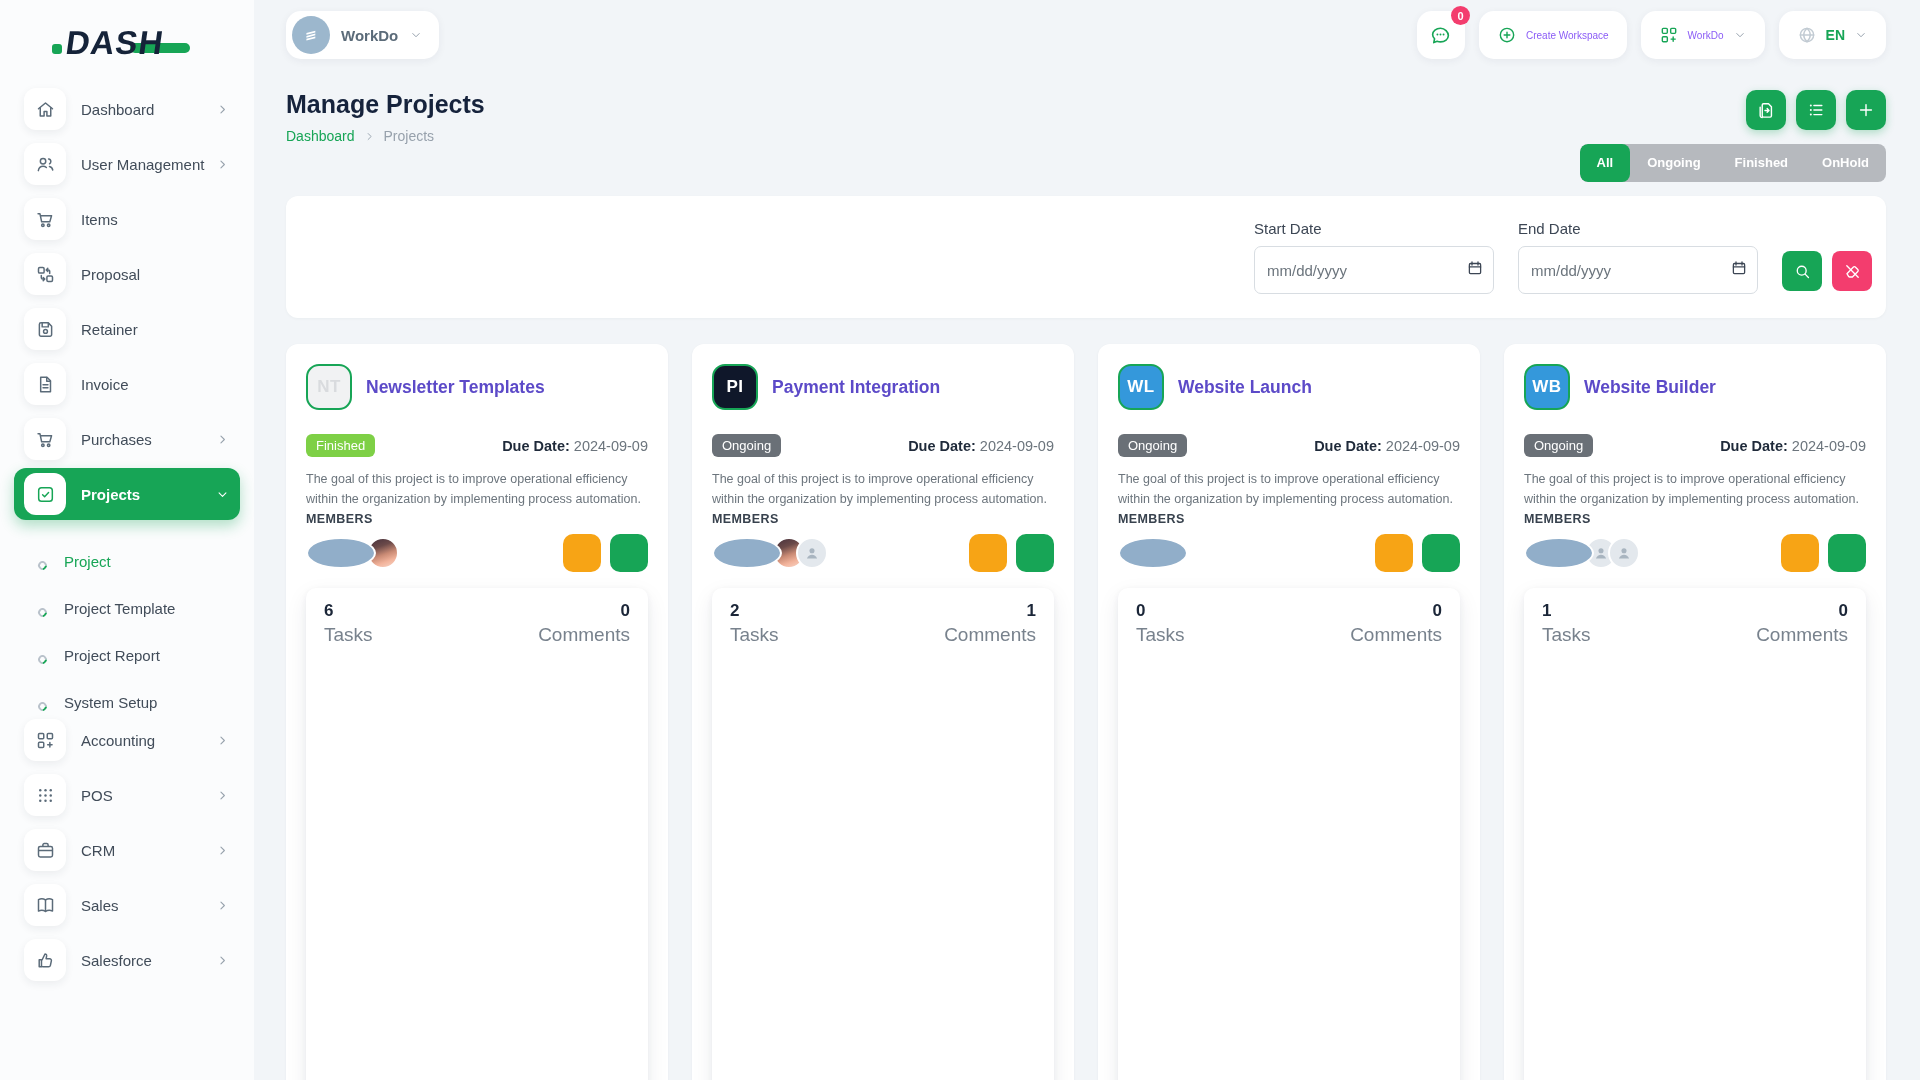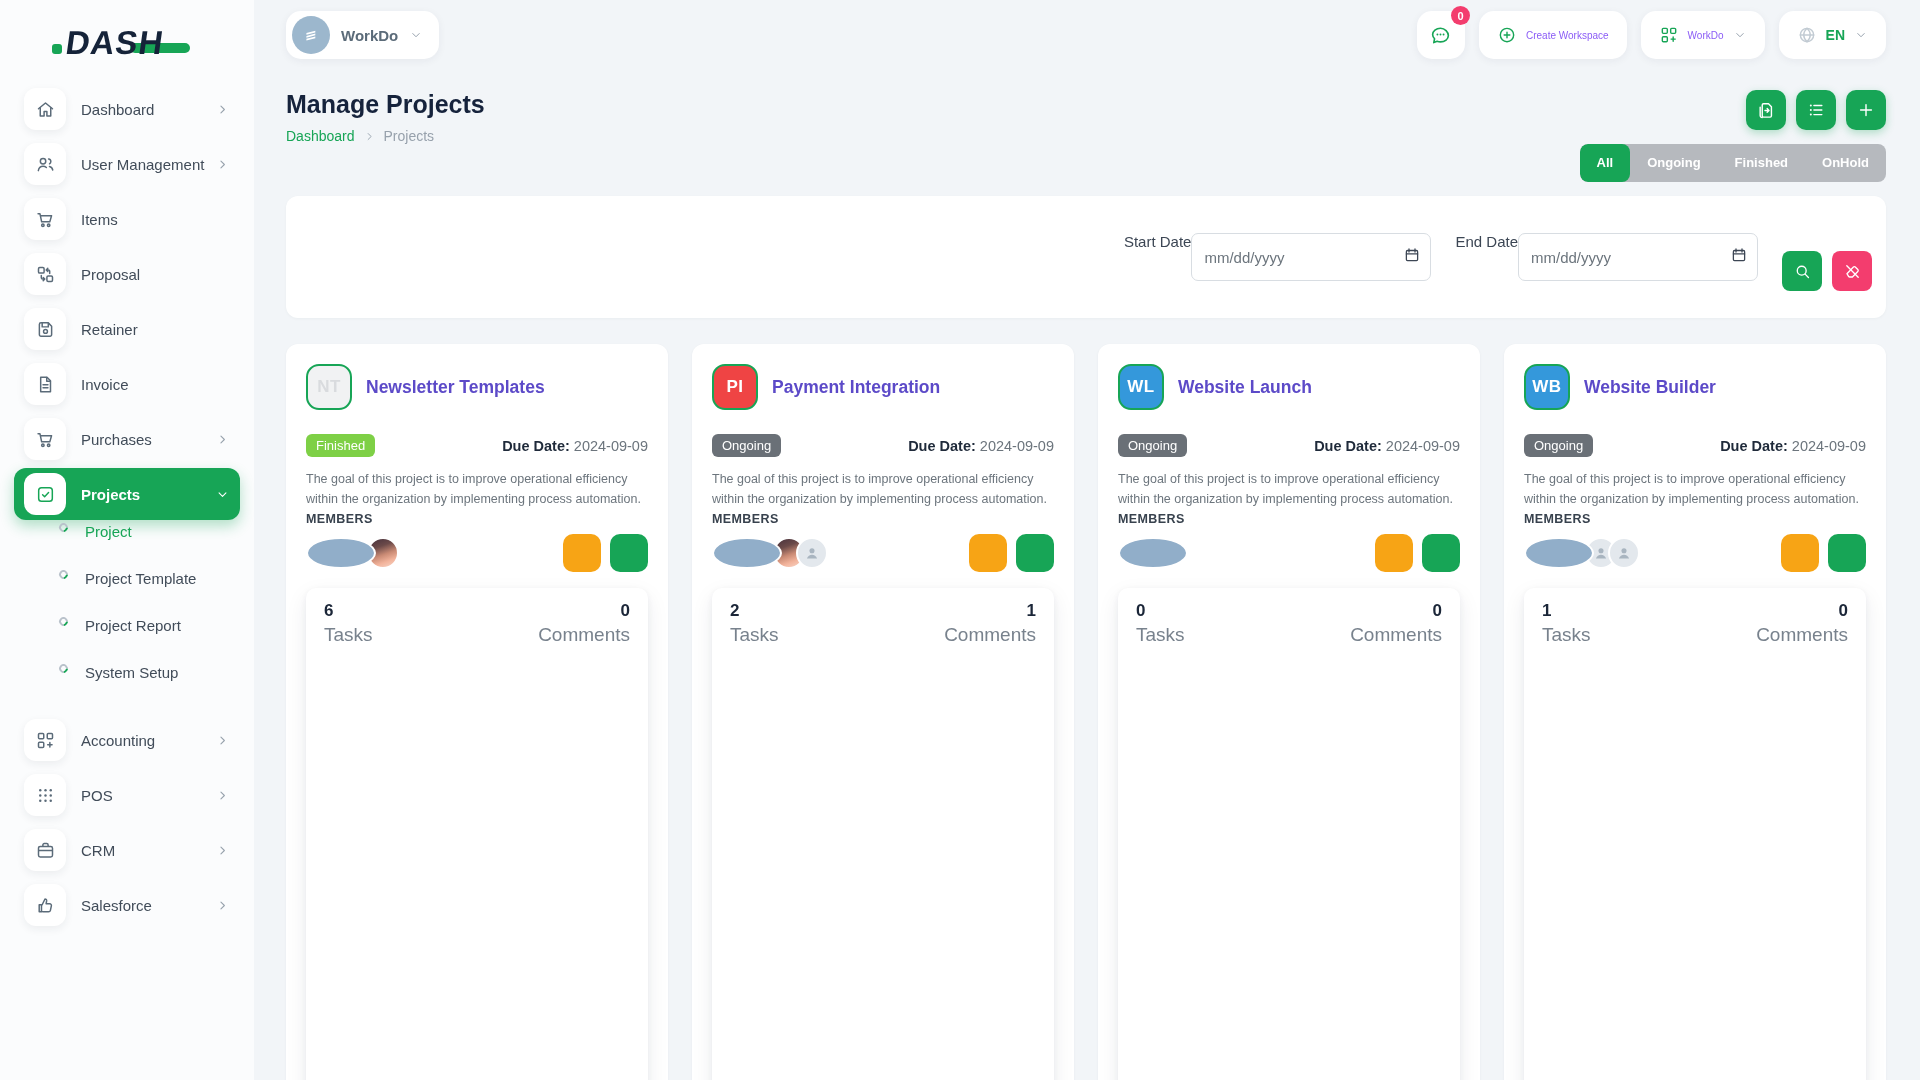--- a/index.html
+++ b/index.html
@@ -18,21 +18,21 @@
   .nav{padding:8px 0 0}
   .nav-item{display:flex;align-items:center;height:52px;margin:3px 14px;padding:0 10px 0 10px;border-radius:12px;cursor:pointer}
   .nav-tile{width:42px;height:42px;border-radius:12px;background:#fff;box-shadow:0 3px 8px rgba(30,40,60,.07);display:flex;align-items:center;justify-content:center;color:#5b6b79;flex:none}
   .nav-tile .ic{width:21px;height:21px}
   .nav-label{margin-left:15px;font-size:15px;font-weight:500;color:#414c59;flex:1;white-space:nowrap}
   .nav-chev{width:15px;height:15px;color:#96a1ac}
   .nav-item.active{background:#17a556;box-shadow:0 6px 14px rgba(23,165,86,.32)}
   .nav-item.active .nav-tile{color:#17a556;box-shadow:none}
   .nav-item.active .nav-label{color:#fff;font-weight:700}
   .nav-item.active .nav-chev{color:#fff}
-  .nav-sub{display:flex;align-items:flex-start;height:47px;padding-left:59px;cursor:pointer}
+  .nav-sub{display:flex;align-items:flex-end;height:47px;padding-left:38px;cursor:pointer}
   .sub-bullet{width:9px;height:9px;border-radius:50%;border:2.5px solid #b9c2cb;border-bottom-color:#17a556;transform:rotate(-45deg);flex:none}
   .sub-label{margin-left:17px;font-size:15px;color:#414c59}
   .nav-sub.active .sub-label{color:#17a556}
 
   
   .right{flex:1;display:flex;flex-direction:column;height:1080px;overflow:hidden}
   .topbar{height:70px;flex:none;display:flex;align-items:center;justify-content:space-between;padding:0 34px 0 32px}
   .pill{display:flex;align-items:center;background:#fff;border-radius:15px;box-shadow:0 2px 8px rgba(30,40,60,.06);height:48px;cursor:pointer}
   .ws-pill{padding:0 16px 0 6px;gap:11px}
   .ws-avatar{width:38px;height:38px;border-radius:50%;background:#9cb7cd;display:flex;align-items:center;justify-content:center;color:#fff}
@@ -59,21 +59,21 @@
   .bc-cur{color:#97a1ac}
   .head-right{display:flex;flex-direction:column;align-items:flex-end;gap:14px}
   .square-btns{display:flex;gap:10px}
   .sq-btn{width:40px;height:40px;border-radius:10px;background:#17a556;display:flex;align-items:center;justify-content:center;color:#fff;cursor:pointer;box-shadow:0 3px 8px rgba(23,165,86,.3)}
   .sq-btn .ic{width:20px;height:20px}
   .tabs{display:flex;background:#b6b9be;border-radius:8px;height:38px;overflow:hidden}
   .tab{padding:0 17px;line-height:38px;font-size:13px;font-weight:600;color:#fff;cursor:pointer;white-space:nowrap}
   .tab.active{background:#17a556;border-radius:8px}
 
   .filter-panel{margin-top:14px;background:#fff;border-radius:12px;height:122px;display:flex;align-items:center;justify-content:flex-end;gap:24px;padding:0 14px 0 24px;box-shadow:0 1px 3px rgba(30,40,60,.04)}
-  .fgroup{display:flex;flex-direction:row}
+  .fgroup{display:flex;flex-direction:column}
   .fgroup label{font-size:15px;color:#3c4654;margin-bottom:9px}
   .dinput{position:relative;width:240px}
   .dinput input{width:240px;height:48px;border:1px solid #d8dde2;border-radius:7px;padding:0 38px 0 12px;font-size:15px;color:#6c757d;font-family:"Liberation Sans",sans-serif;outline:none;background:#fff}
   .dinput input::placeholder{color:#6c757d}
   .dinput .cal{position:absolute;right:10px;top:13px;width:18px;height:18px;color:#3c4654;pointer-events:none}
   .filter-actions{display:flex;gap:10px;margin-top:28px}
   .fa-btn{width:40px;height:40px;border-radius:8px;display:flex;align-items:center;justify-content:center;color:#fff;cursor:pointer}
   .fa-btn .ic{width:19px;height:19px}
   .fa-search{background:#17a556}
   .fa-reset{background:#f33d6e}
@@ -311,20 +311,36 @@
     <span class="ic nav-chev">
           <svg viewBox="0 0 24 24">
             <path d="m9.5 6.5 5.5 5.5-5.5 5.5"></path>
           </svg>
         </span>
   </div>
       <div class="nav-item">
     <span class="nav-tile">
           <span class="ic nav-ic">
             <svg viewBox="0 0 24 24">
+              <path d="M4 5.2c2.7-1.3 5.3-1.3 8 .4 2.7-1.7 5.3-1.7 8-.4v13.2c-2.7-1.3-5.3-1.3-8 .4-2.7-1.7-5.3-1.7-8-.4z"></path>
+              <path d="M12 5.6v13.2"></path>
+            </svg>
+          </span>
+        </span>
+    <span class="nav-label">Sales</span>
+    <span class="ic nav-chev">
+          <svg viewBox="0 0 24 24">
+            <path d="m9.5 6.5 5.5 5.5-5.5 5.5"></path>
+          </svg>
+        </span>
+  </div>
+      <div class="nav-item">
+    <span class="nav-tile">
+          <span class="ic nav-ic">
+            <svg viewBox="0 0 24 24">
               <path d="M4.8 11.2h2.6v8H4.8z"></path>
               <path d="M7.4 18.6c.5.4 1.1.6 1.8.6h6.3c1 0 1.9-.7 2.1-1.7l1.1-5a2 2 0 0 0-2-2.5h-4l.6-3.2a1.9 1.9 0 0 0-1.9-2.2l-3.2 6.6"></path>
             </svg>
           </span>
         </span>
     <span class="nav-label">Salesforce</span>
     <span class="ic nav-chev">
           <svg viewBox="0 0 24 24">
             <path d="m9.5 6.5 5.5 5.5-5.5 5.5"></path>
           </svg>
@@ -541,21 +557,21 @@
       </div>
       <div class="stat right">
         <div class="num">0</div>
         <div class="lbl">Comments</div>
       </div>
     </div>
   </div>
         <div class="card">
     <span class="ic kebab"></span>
     <div class="card-head">
-      <span class="tile" style="background: #ef4444; color: rgb(255, 255, 255);">PI</span>
+      <span class="tile" style="background: #0f172a; color: rgb(255, 255, 255);">PI</span>
       <span class="card-title">Payment Integration</span>
     </div>
     <div class="badge-row">
       <span class="status" style="background: rgb(106, 112, 119);">Ongoing</span>
       <span class="due"><b>Due Date:</b><span>2024-09-09</span></span>
     </div>
     <div class="desc">The goal of this project is to improve operational efficiency within the organization by implementing process automation.</div>
     <div class="members-label">MEMBERS</div>
     <div class="members-row">
       <span class="avatars">

